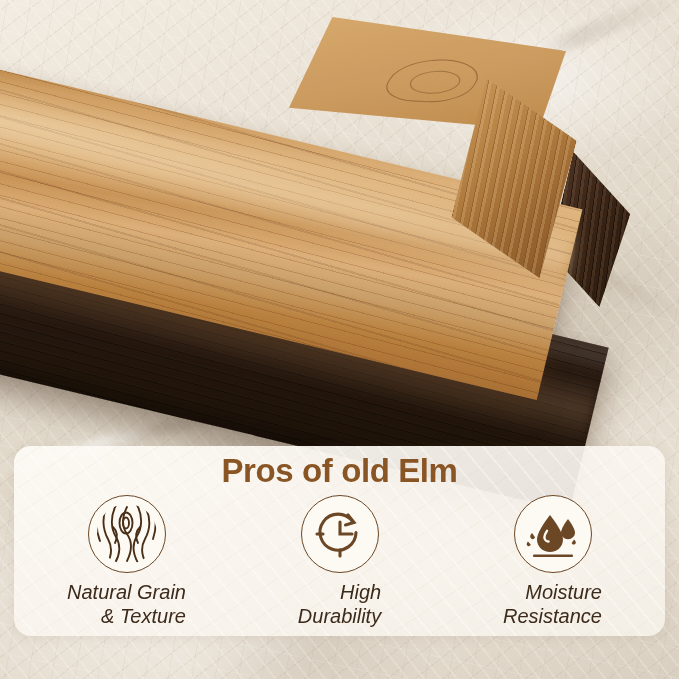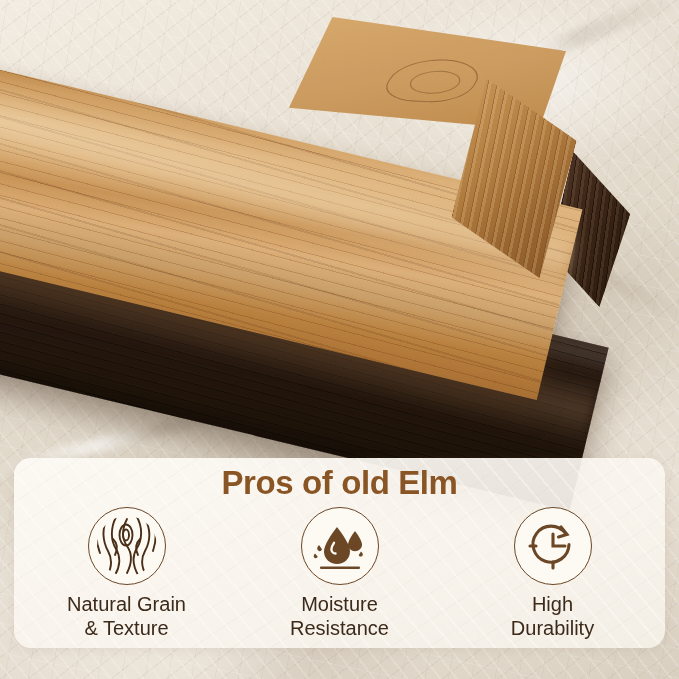--- a/index.html
+++ b/index.html
@@ -173,21 +173,21 @@
   .plank-shadow {
     position:absolute;
     left:250px; top:330px; width:380px; height:90px;
     background:radial-gradient(ellipse at 50% 50%, rgba(92,66,40,.34), rgba(92,66,40,0) 70%);
     filter:blur(8px);
   }
 
   
   .panel {
     position:absolute;
-    left:14px; top:458px;
+    left:14px; top:446px;
     width:651px; height:190px;
     border-radius:17px;
     background:linear-gradient(165deg, rgba(253,250,245,.95) 0%, rgba(250,246,239,.93) 45%, rgba(246,241,232,.92) 100%);
     box-shadow:0 2px 12px rgba(120,100,78,.12);
     overflow:hidden;
   }
   .panel::before {
     content:"";
     position:absolute; inset:0;
     background:
@@ -226,26 +226,27 @@
     background:#fdfaf4;
     display:flex;
     align-items:center;
     justify-content:center;
     overflow:hidden;
   }
   .icon-circle svg { display:block; }
 
   .feature-label {
     margin-top:8px;
-    text-align:center;
+    text-align:right;
     font-size:20px;
     line-height:1.18;
     color:#3c2a1a;
     font-family:"Liberation Sans", sans-serif;
     white-space:pre-line;
+    font-style:italic;
   }
 </style>
 </head>
 <body>
 
 <div id="scene">
 
   <div class="linen"></div>
   <div class="creaseA"></div>
   <div class="creaseB"></div>
@@ -301,48 +302,48 @@
               <path d="M44 24 C40 28 39 34 42 40"></path>
             </g>
           </svg>
         </div>
         <div class="feature-label">Natural Grain
 &amp; Texture</div>
       </div>
 
       <div class="feature">
         <div class="icon-circle">
+          <svg width="56" height="56" viewBox="0 0 56 56" aria-hidden="true">
+            <g fill="none" stroke="#6b4726" stroke-width="3.1" stroke-linecap="round">
+              <path d="M40.5 15.5 A18 18 0 1 0 44 26.5"></path>
+              <path d="M28 16 L28 28 L40 28"></path>
+              <path d="M28 44 L28 50"></path>
+              <path d="M11 28 L5 28"></path>
+              <path d="M36 9 L42 16.5 L33.5 19"></path>
+            </g>
+          </svg>
+        </div>
+        <div class="feature-label">High
+Durability</div>
+      </div>
+
+      <div class="feature">
+        <div class="icon-circle">
           <svg width="58" height="58" viewBox="0 0 58 58" aria-hidden="true">
             <g fill="#6b4726">
               <path d="M26 10 C26 10 13 26 13 34.5 C13 41.6 18.8 47 26 47 C33.2 47 39 41.6 39 34.5 C39 26 26 10 26 10 Z"></path>
               <path d="M44 14 C44 14 37 23 37 27.6 C37 31.4 40.1 34.3 44 34.3 C47.9 34.3 51 31.4 51 27.6 C51 23 44 14 44 14 Z"></path>
               <path d="M8 28 C6 30 5.6 32.4 7.2 33.6 C8.6 34.7 10.4 34 11 32.2 Z"></path>
               <path d="M4 36.5 C2.4 38 2.2 40 3.6 40.9 C4.9 41.7 6.3 41.1 6.7 39.6 Z"></path>
               <path d="M50 34.5 C52 36 52.4 38.2 51 39.2 C49.7 40.1 48.2 39.5 47.7 38 Z"></path>
               <rect x="9" y="49.5" width="40" height="2.6" rx="1.1"></rect>
             </g>
             <path d="M24.5 36.5 C22.2 36.5 20.4 34.6 20.4 32.2 C20.4 30 21.8 27.6 23 25.8" fill="none" stroke="#fdfaf4" stroke-width="2.4" stroke-linecap="round"></path>
           </svg>
         </div>
         <div class="feature-label">Moisture
 Resistance</div>
       </div>
 
-      <div class="feature">
-        <div class="icon-circle">
-          <svg width="56" height="56" viewBox="0 0 56 56" aria-hidden="true">
-            <g fill="none" stroke="#6b4726" stroke-width="3.1" stroke-linecap="round">
-              <path d="M40.5 15.5 A18 18 0 1 0 44 26.5"></path>
-              <path d="M28 16 L28 28 L40 28"></path>
-              <path d="M28 44 L28 50"></path>
-              <path d="M11 28 L5 28"></path>
-              <path d="M36 9 L42 16.5 L33.5 19"></path>
-            </g>
-          </svg>
-        </div>
-        <div class="feature-label">High
-Durability</div>
-      </div>
-
 
     </div>
   </div>
 </div>
 
 </body></html>

